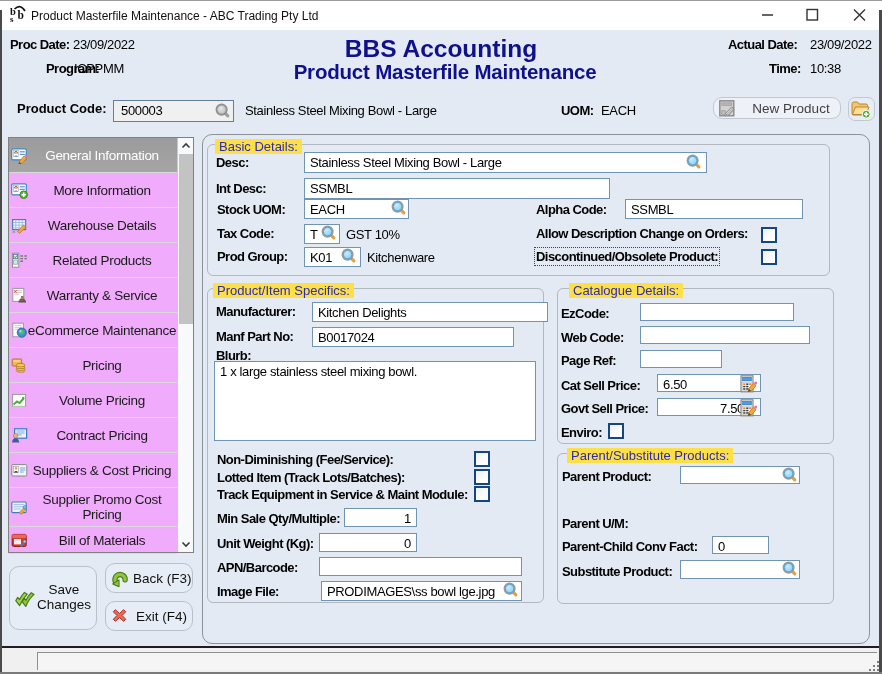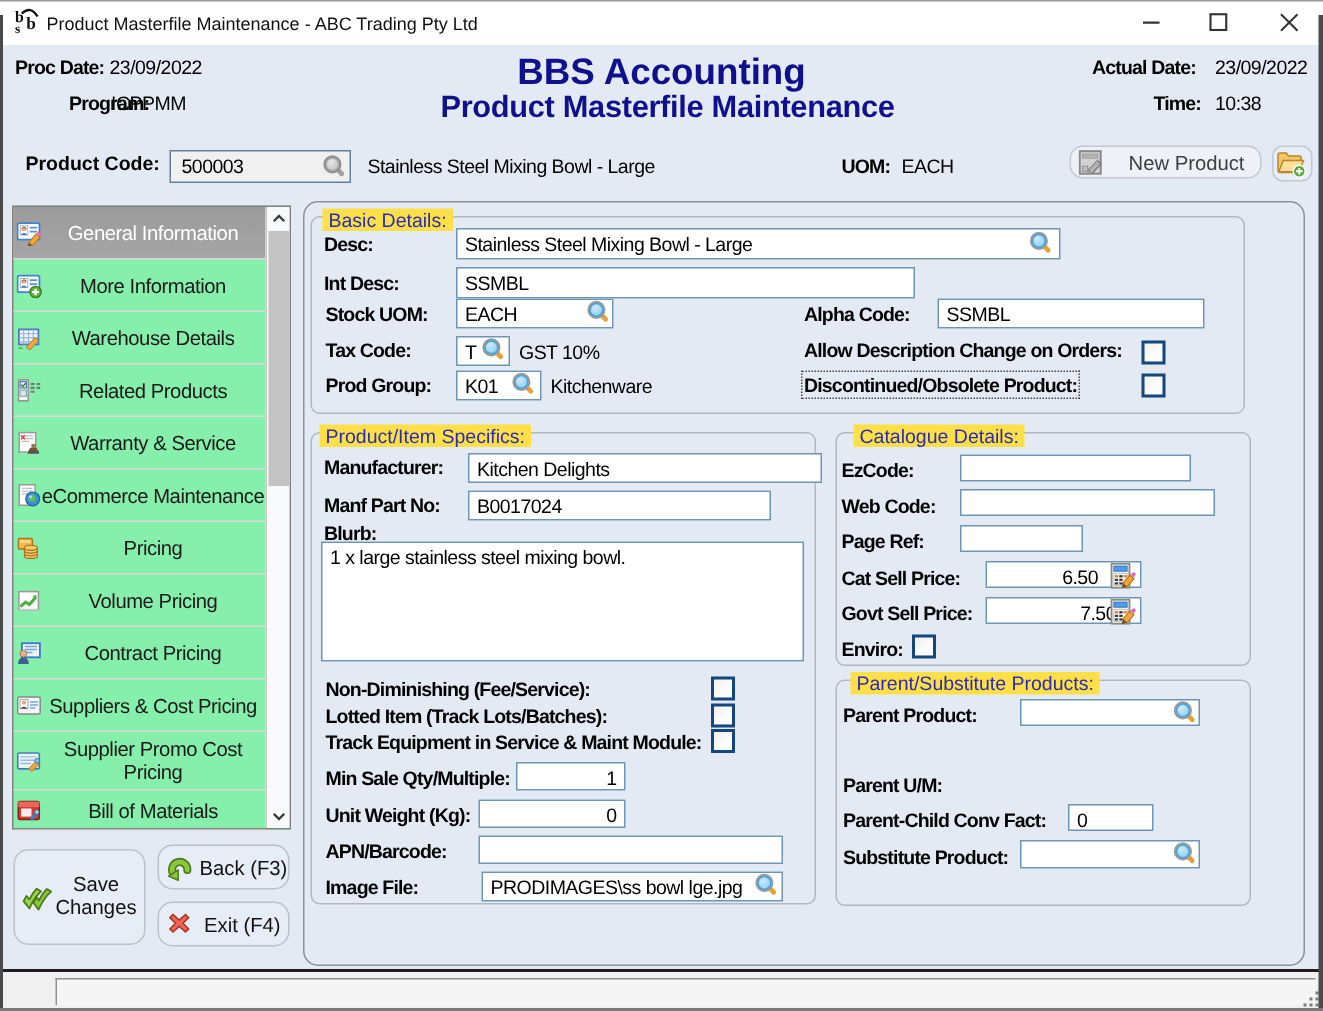--- a/index.html
+++ b/index.html
@@ -75,21 +75,21 @@
 <div class="btn" style="left:848px;top:97px;width:27px;height:24px;border-radius:7px;background:#e7edf6;border-color:#c2c8ce;"></div>
 <div class="abs" id="folder-icon" style="left:851px;top:100px;"><svg width="20" height="19" viewBox="0 0 20 19">
       <path d="M1 3.5 q0 -1.5 1.5 -1.5 h4 l1.5 2 h7 q1.5 0 1.5 1.5 v8 q0 1.5 -1.5 1.5 h-12.5 q-1.5 0 -1.5 -1.5 z" fill="#f5c664" stroke="#b8862e" stroke-width="1"></path>
       <path d="M1.5 14.5 l3 -7.5 h13.5 l-3 7.5 z" fill="#fbdf9a" stroke="#b8862e" stroke-width="1"></path>
       <circle cx="15.2" cy="14.2" r="4" fill="#56ab36" stroke="#fff" stroke-width="1"></circle>
       <path d="M15.2 12 v4.4 M13 14.2 h4.4" stroke="#fff" stroke-width="1.4"></path>
     </svg></div>
 
 <div class="abs" style="left:202px;top:134px;width:668px;height:510px;border:1px solid #8d9297;border-radius:10px;"></div>
 
-<div class="abs" style="left:8px;top:137px;width:186px;height:416px;background:#86efac;border:1px solid #808080;">
+<div class="abs" style="left:8px;top:137px;width:186px;height:416px;background:#f0abfc;border:1px solid #808080;">
   <div id="menu" style="position:absolute;left:0;top:0;width:168px;">
       <div class="mrow" style="top:0px;height:35px;background:linear-gradient(#9b9b9b,#a5a5a5);">
         <svg width="17" height="17" viewBox="0 0 17 17">
           <rect x="0.7" y="1.8" width="14.6" height="11" rx="1.2" fill="#fdfeff" stroke="#3f85c9" stroke-width="1.2"></rect>
           <rect x="2.5" y="3.6" width="5" height="6" fill="#fff" stroke="#9ab" stroke-width="0.6"></rect>
           <path d="M3.4 5.2 q1.6 -2.2 3.2 0 l-0.2 1.4 l-2.8 0 z" fill="#7a4a1e"></path>
           <circle cx="5" cy="5.9" r="1.15" fill="#eab687"></circle>
           <path d="M2.9 9.6 q2.1 -2.4 4.2 0 z" fill="#3b76c2"></path>
           <line x1="8.8" y1="4.8" x2="13.8" y2="4.8" stroke="#5b94cf" stroke-width="1.2"></line>
           <line x1="8.8" y1="7.4" x2="13.8" y2="7.4" stroke="#5b94cf" stroke-width="1.2"></line>
@@ -346,21 +346,21 @@
 
 <div class="fs" style="left:557px;top:288px;width:277px;height:156px;"></div>
 <div class="leg" style="left:569px;top:283px;">Catalogue Details:</div>
 <div class="abs b" style="left:561px;top:306px;">EzCode:</div>
 <div class="tb" style="left:640px;top:303px;width:154px;height:18px;"></div>
 <div class="abs b" style="left:561px;top:330px;">Web Code:</div>
 <div class="tb" style="left:640px;top:326px;width:170px;height:18px;"></div>
 <div class="abs b" style="left:561px;top:353px;">Page Ref:</div>
 <div class="tb" style="left:640px;top:350px;width:82px;height:18px;"></div>
 <div class="abs b" style="left:561px;top:378px;">Cat Sell Price:</div>
-<div class="tb" style="left:657px;top:374px;width:104px;height:18px;text-align:right;padding-right:28px;">6.50</div>
+<div class="tb" style="left:657px;top:374px;width:104px;height:18px;padding-right:28px;">6.50</div>
 <div class="abs calc" style="left:740px;top:375px;"><svg width="18" height="18" viewBox="0 0 18 18">
       <rect x="1" y="0.8" width="12" height="16" fill="#efefeb" stroke="#8a8a84" stroke-width="1.2"></rect>
       <rect x="2.6" y="2.4" width="8.8" height="3.4" fill="#4d9bee" stroke="#2e6fc0" stroke-width="0.6"></rect>
       <rect x="2.6" y="7.4" width="8.8" height="8" fill="#fbfbfa" stroke="#b8b8b2" stroke-width="0.5"></rect>
       <g>
         <rect x="3.2" y="8.4" width="2.2" height="1.5" fill="#f07820"></rect>
         <rect x="6.2" y="8.4" width="2.2" height="1.5" fill="#3a3a3a"></rect>
         <rect x="9" y="8.4" width="2.2" height="1.5" fill="#f07820"></rect>
         <rect x="3.2" y="10.8" width="2.2" height="1.5" fill="#3a3a3a"></rect>
         <rect x="6.2" y="10.8" width="2.2" height="1.5" fill="#3a3a3a"></rect>

